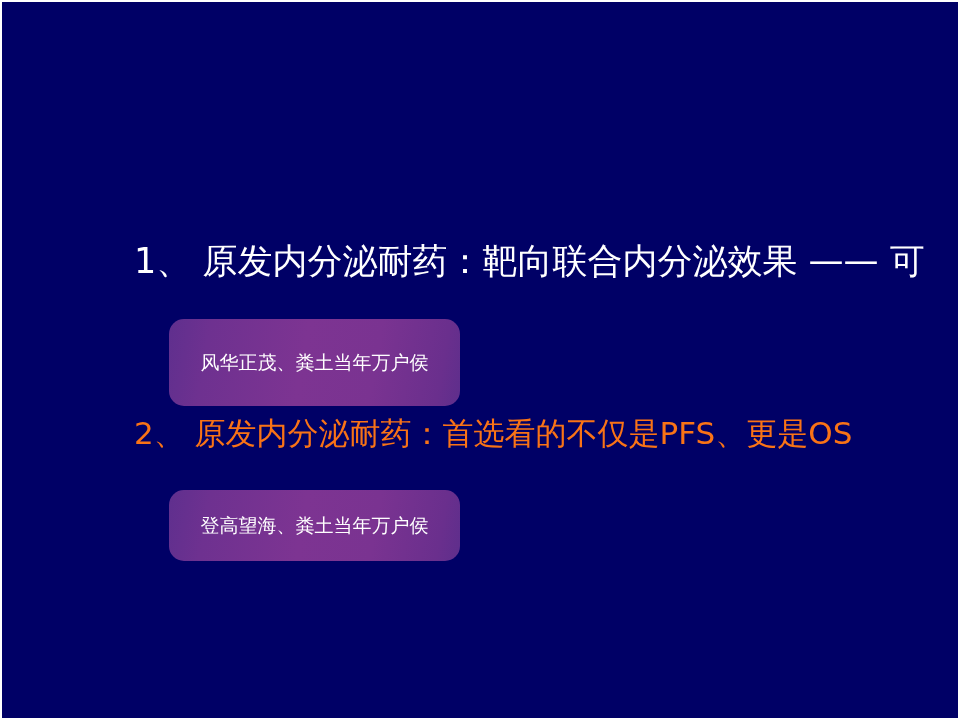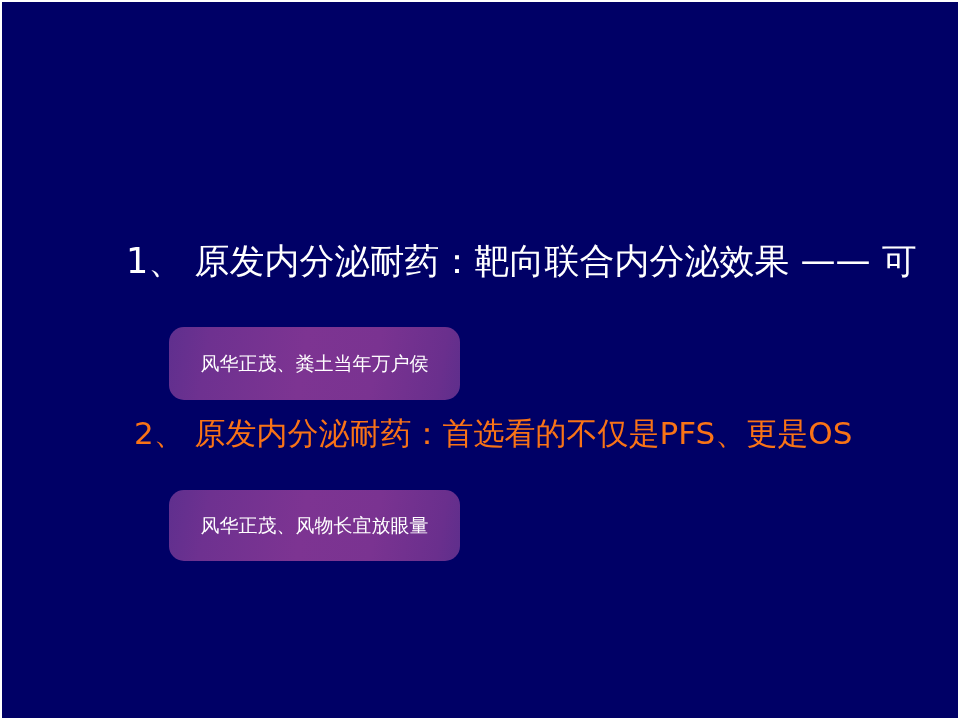--- a/index.html
+++ b/index.html
@@ -24,21 +24,21 @@
     overflow: hidden;
   }
   .heading {
     position: absolute;
     white-space: nowrap;
     font-weight: 400;
     letter-spacing: 0px;
     line-height: 1.1;
   }
   #heading-1 {
-    left: 124px;
+    left: 132px;
     top: 240px;
     font-size: 35px;
     color: #ffffff;
   }
   #heading-2 {
     left: 132px;
     top: 414px;
     font-size: 31px;
     color: #f97316;
   }
@@ -51,23 +51,23 @@
                 #7d3492 46%,
                 #7a3391 70%,
                 #6a2f8d 92%,
                 #5e2e8c 100%);
     display: flex;
     align-items: center;
     justify-content: center;
   }
   #callout-box-1 {
     left: 167px;
-    top: 325px;
+    top: 317px;
     width: 291px;
-    height: 73px;
+    height: 87px;
     text-align: right;
   }
   #callout-box-2 {
     left: 167px;
     top: 488px;
     width: 291px;
     height: 71px;
   }
   .callout-text {
     color: #ffffff;
@@ -83,16 +83,16 @@
 
   <div class="heading" id="heading-1">1、 原发内分泌耐药：靶向联合内分泌效果 —— 可</div>
 
   <div class="callout-box" id="callout-box-1">
     <span class="callout-text">风华正茂、粪土当年万户侯</span>
   </div>
 
   <div class="heading" id="heading-2">2、 原发内分泌耐药：首选看的不仅是PFS、更是OS</div>
 
   <div class="callout-box" id="callout-box-2">
-    <span class="callout-text">风华正茂、风物长宜放眼量</span>
+    <span class="callout-text">登高望海、粪土当年万户侯</span>
   </div>
 
 </div>
 
 </body></html>

